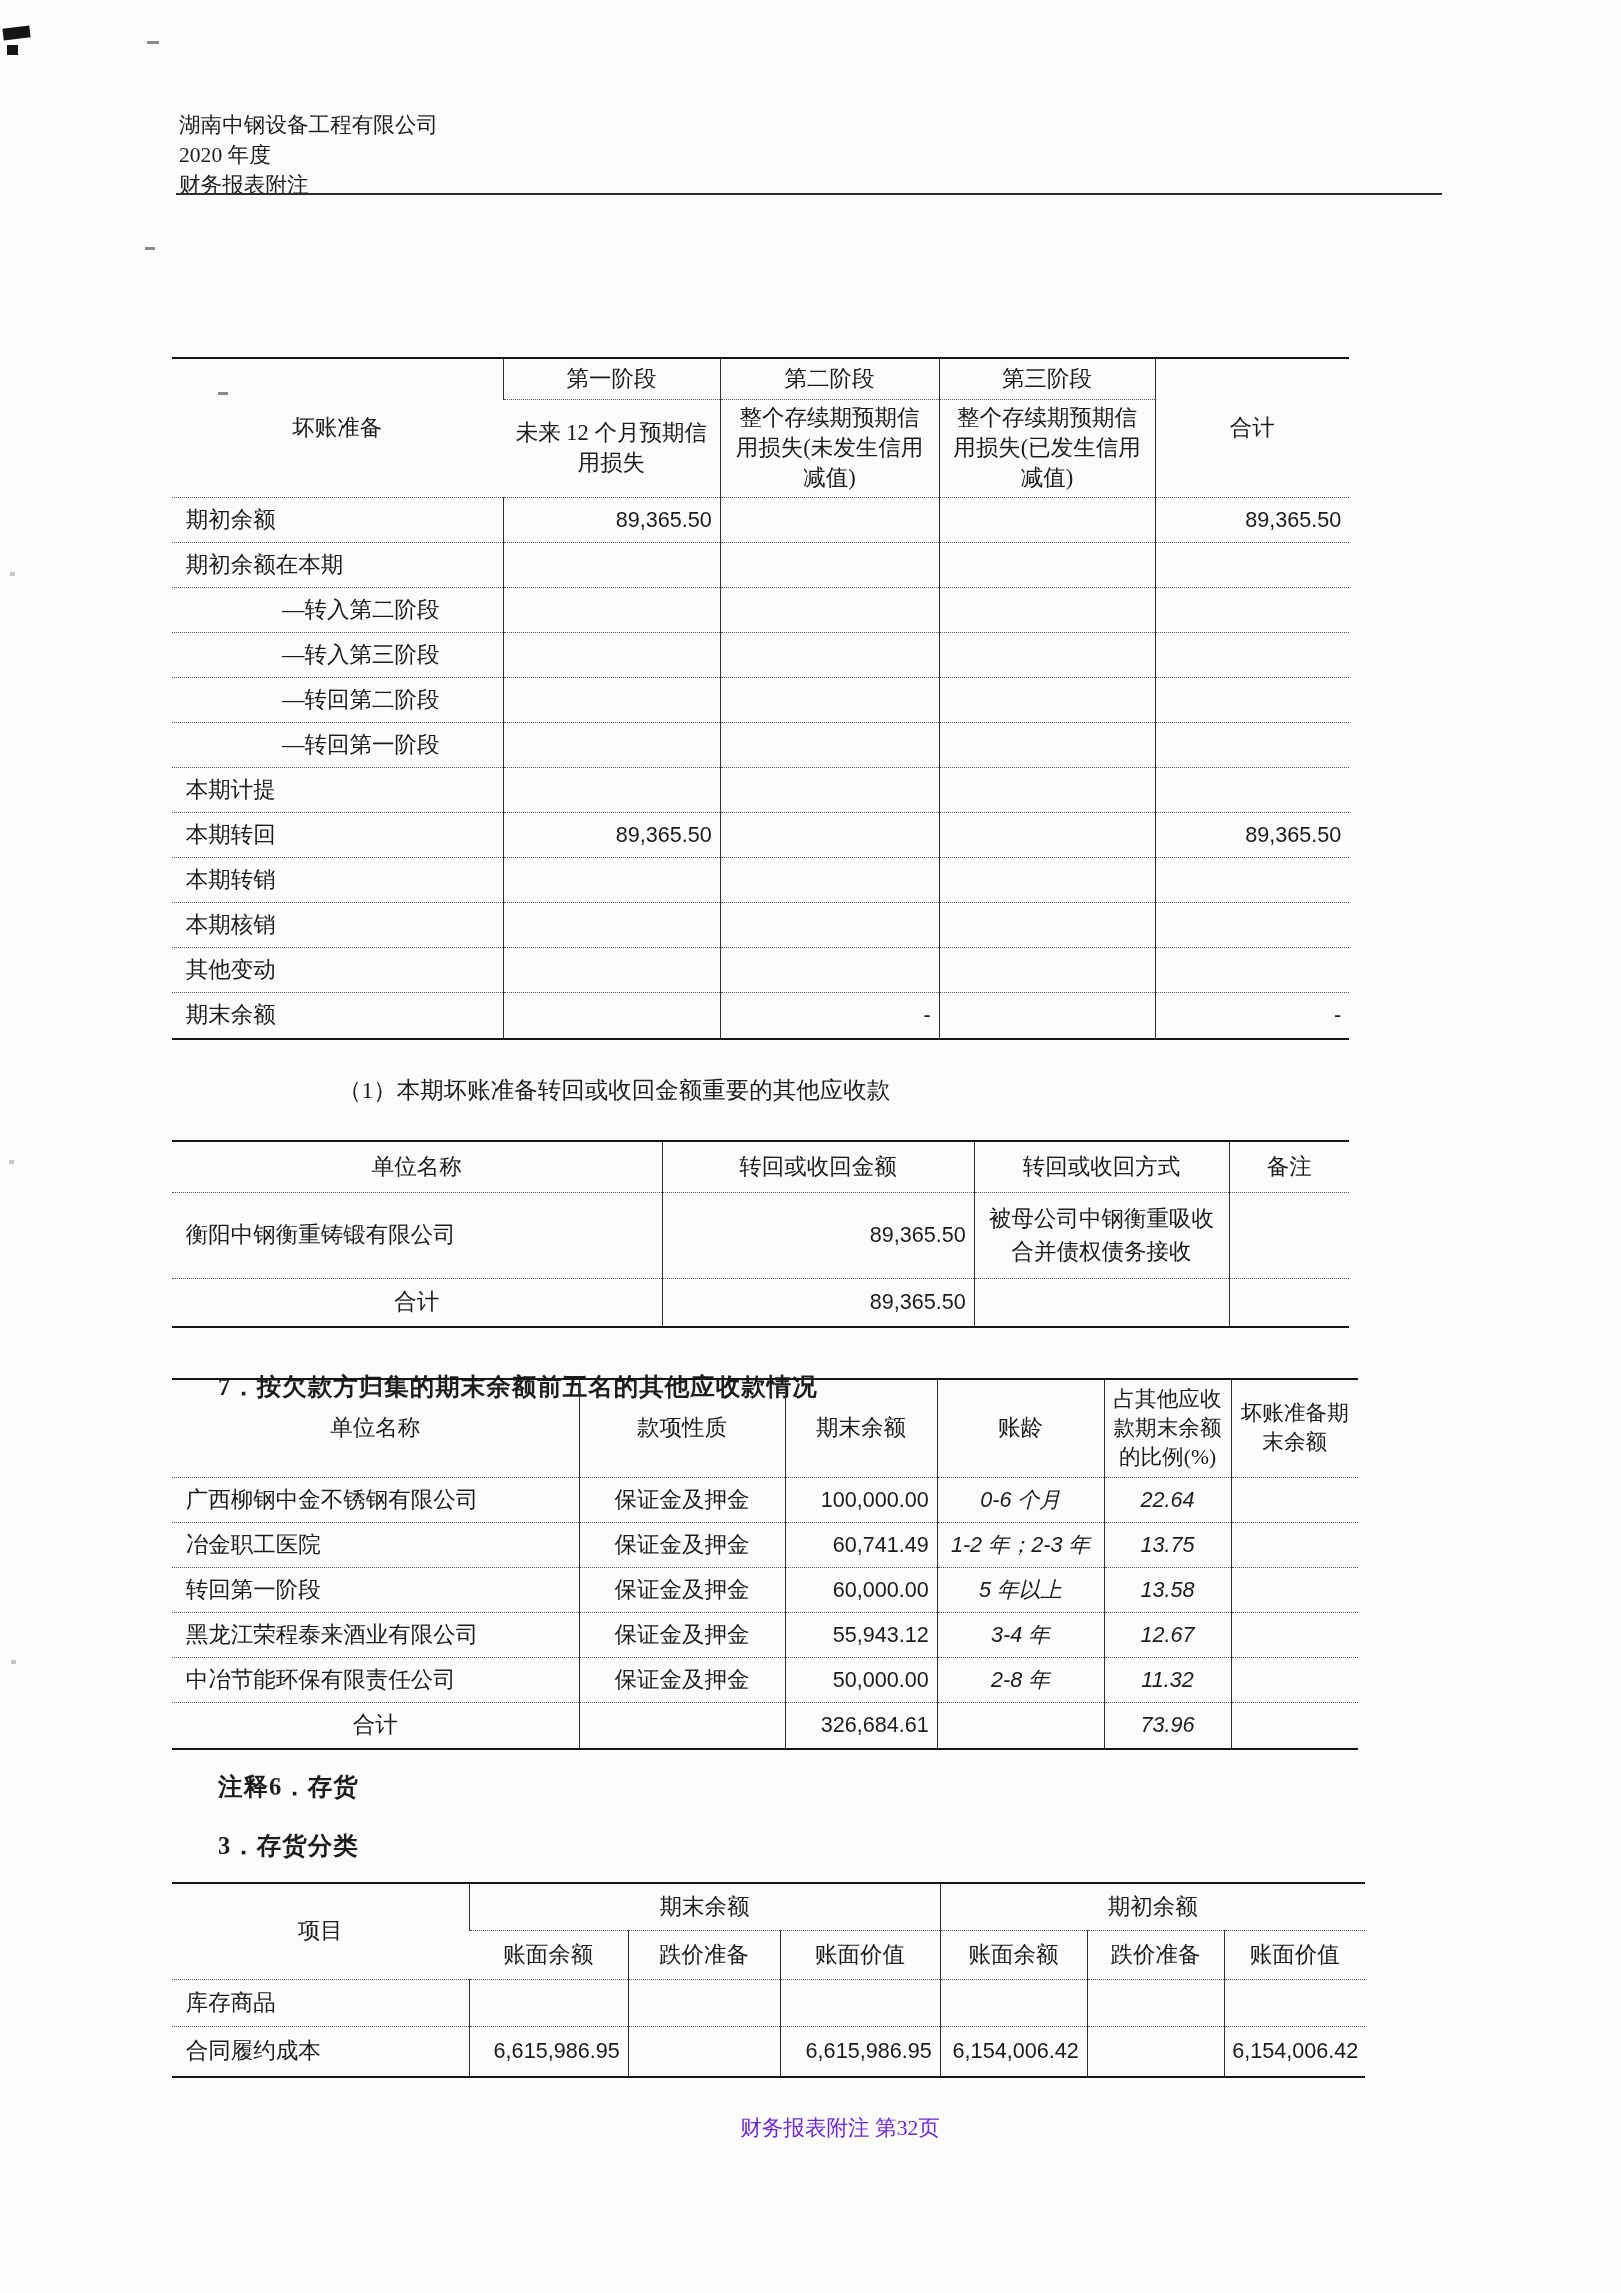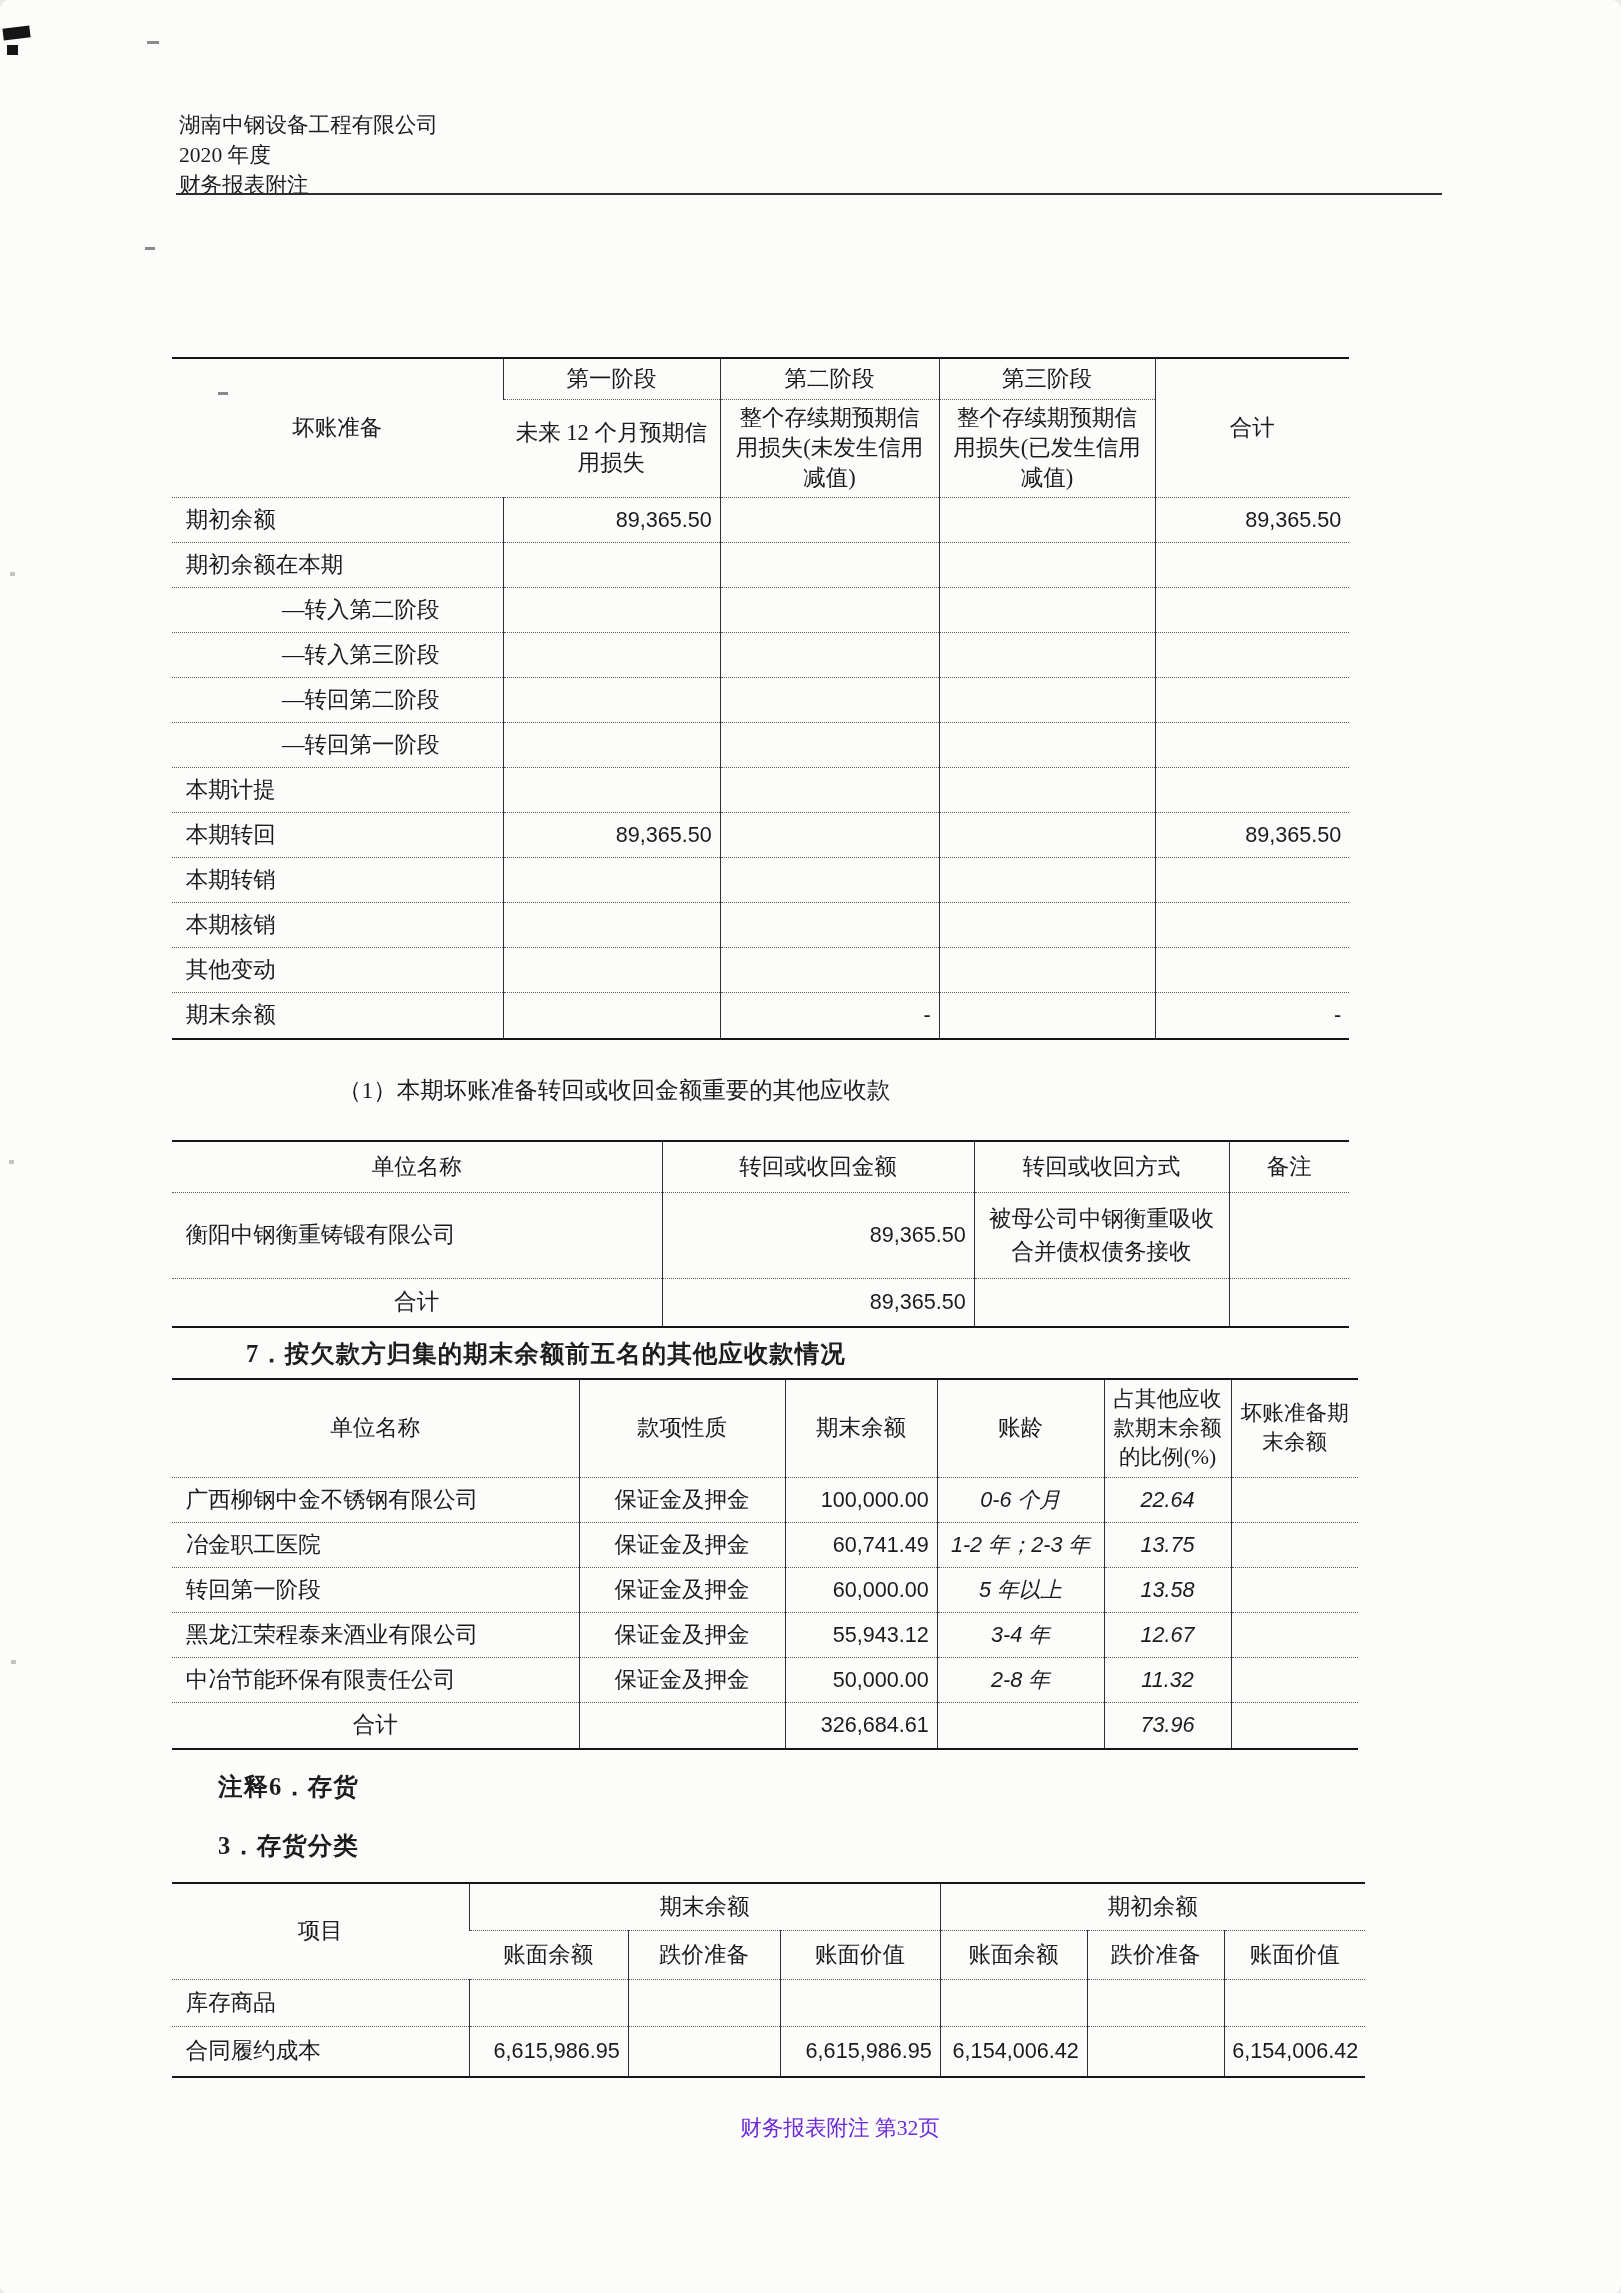--- a/index.html
+++ b/index.html
@@ -4,21 +4,20 @@
 <style>
   html,body{margin:0;padding:0;background:#e9e9e7;}
   .page{
     position:relative;
     width:1621px;height:2294px;
     background:#fcfcfb;
     margin:0 auto;
     font-family:"Liberation Serif","DejaVu Serif",serif;
     color:#1d1d1d;
     overflow:hidden;
-    border-radius:9px;
   }
   
   .hdr{position:absolute;left:179px;top:110px;font-size:21.6px;line-height:30px;}
   .hrule{position:absolute;left:176px;top:193px;width:1266px;height:2px;background:#2d2d2d;}
   
   table.t{
     position:absolute;border-collapse:collapse;table-layout:fixed;
     border-top:2.9px solid #161616;border-bottom:2.9px solid #161616;
     font-size:22.5px;color:#1b1b1b;
   }
@@ -198,21 +197,21 @@
       </tr>
       <tr style="height:49px">
         <td class="ctr">合计</td>
         <td class="num">89,365.50</td>
         <td></td>
         <td></td>
       </tr>
     </tbody>
   </table>
 
-  <div class="sec-title" style="left:218px;top:1337px;margin-left:28px;">7．按欠款方归集的期末余额前五名的其他应收款情况</div>
+  <div class="sec-title" style="left:218px;top:1370px;">7．按欠款方归集的期末余额前五名的其他应收款情况</div>
 
   <table class="t" style="left:172px;top:1378px;width:1186px;">
     <colgroup>
         <col style="width:407px">
         <col style="width:206px">
         <col style="width:152px">
         <col style="width:167px">
         <col style="width:127px">
         <col style="width:127px">
       </colgroup>

